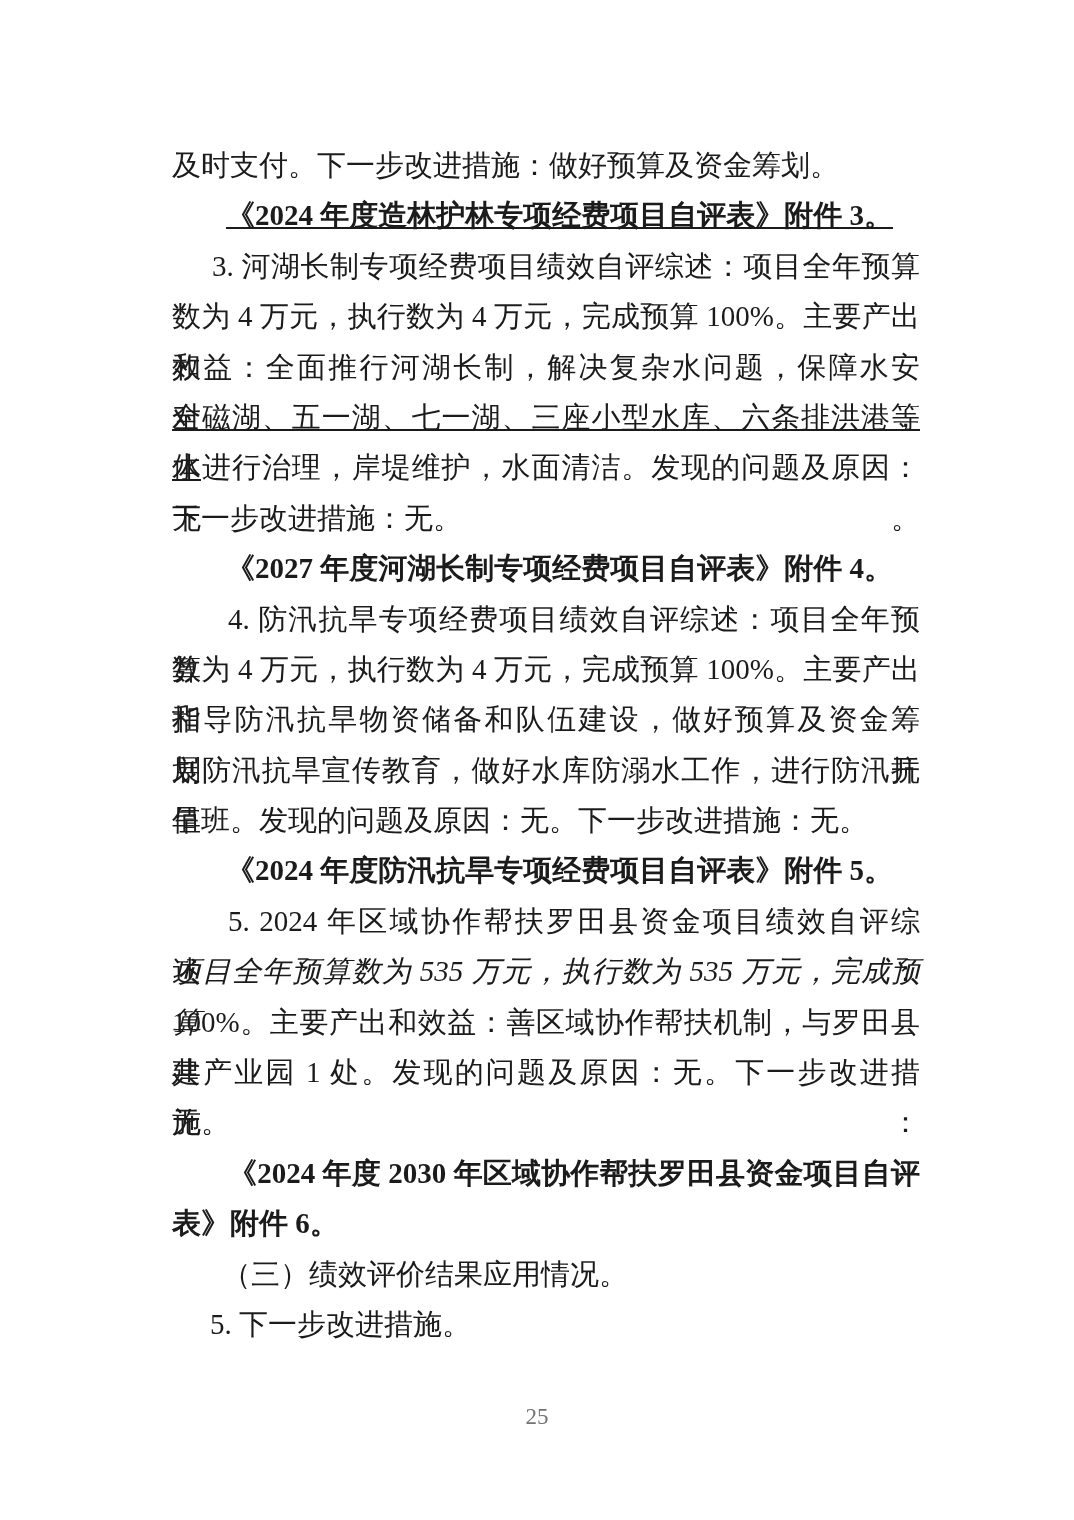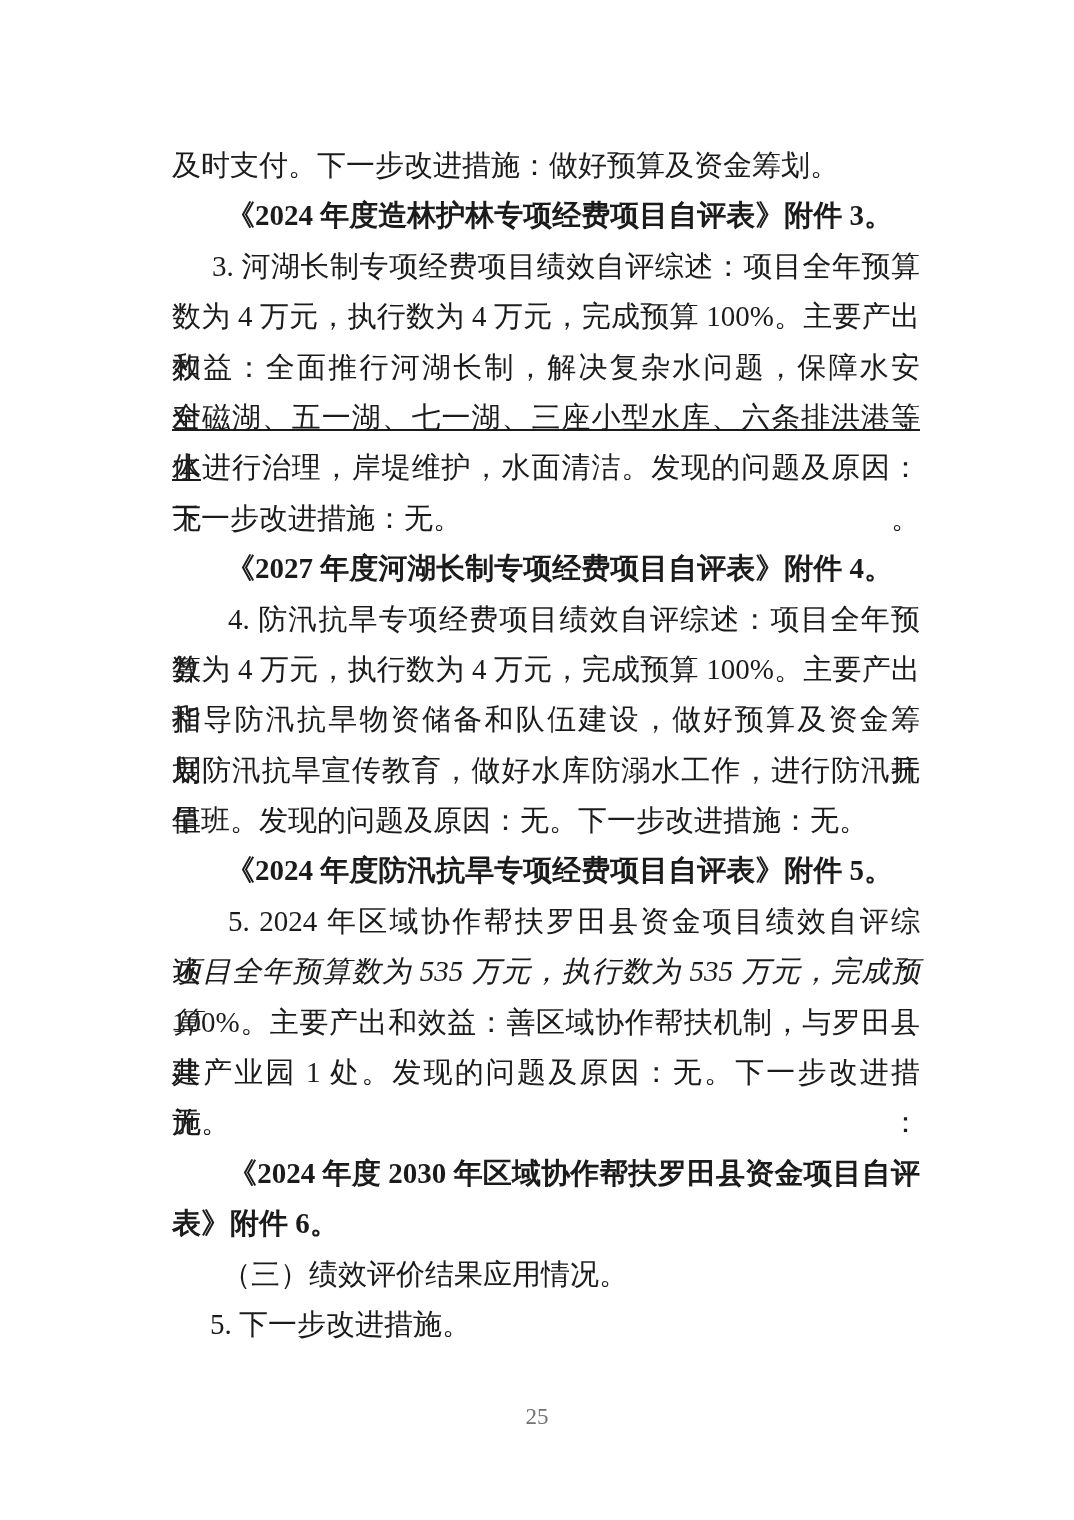--- a/index.html
+++ b/index.html
@@ -51,21 +51,21 @@
     color: #737373;
     font-family: "Liberation Serif", "DejaVu Serif", serif;
   }
 </style>
 </head>
 <body>
 
 <div class="page">
   <div class="content">
       <div class="line end" style="text-indent: 0px;">及时支付。下一步改进措施：做好预算及资金筹划。</div>
-      <div class="line end bold" style="text-indent: 54px;">《2024 年度造林护林专项经费项目自评表》附件 3。</div>
+      <div class="line end bold" style="text-indent: 54px; text-decoration: underline;">《2024 年度造林护林专项经费项目自评表》附件 3。</div>
       <div class="line full" style="text-indent: 40px;">3. 河湖长制专项经费项目绩效自评综述：项目全年预算</div>
       <div class="line full" style="text-indent: 0px;">数为 4 万元，执行数为 4 万元，完成预算 100%。主要产出和</div>
       <div class="line full" style="text-indent: 0px;">效益：全面推行河湖长制，解决复杂水问题，保障水安全，</div>
       <div class="line full" style="text-indent: 0px; text-decoration: underline;">对磁湖、五一湖、七一湖、三座小型水库、六条排洪港等水</div>
       <div class="line full" style="text-indent: 0px;">体进行治理，岸堤维护，水面清洁。发现的问题及原因：无。</div>
       <div class="line end" style="text-indent: 0px;">下一步改进措施：无。</div>
       <div class="line end bold" style="text-indent: 54px;">《2027 年度河湖长制专项经费项目自评表》附件 4。</div>
       <div class="line full" style="text-indent: 56px;">4. 防汛抗旱专项经费项目绩效自评综述：项目全年预算</div>
       <div class="line full" style="text-indent: 0px;">数为 4 万元，执行数为 4 万元，完成预算 100%。主要产出和</div>
       <div class="line full" style="text-indent: 0px;">指导防汛抗旱物资储备和队伍建设，做好预算及资金筹划，开</div>

